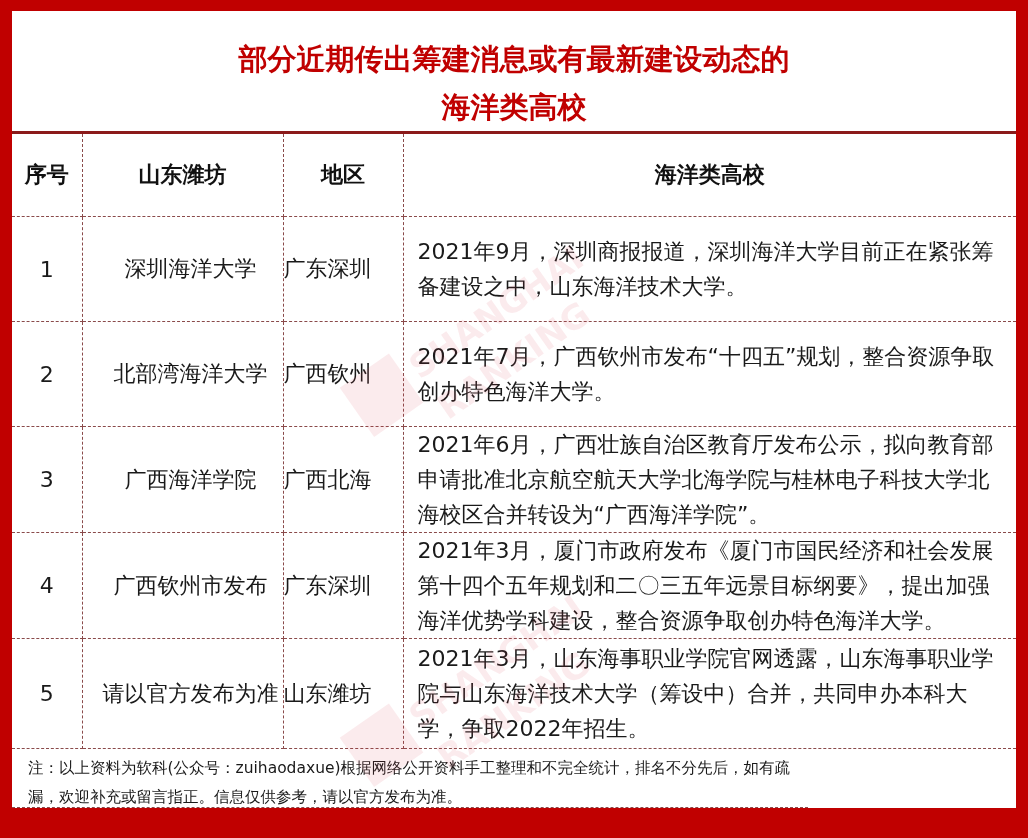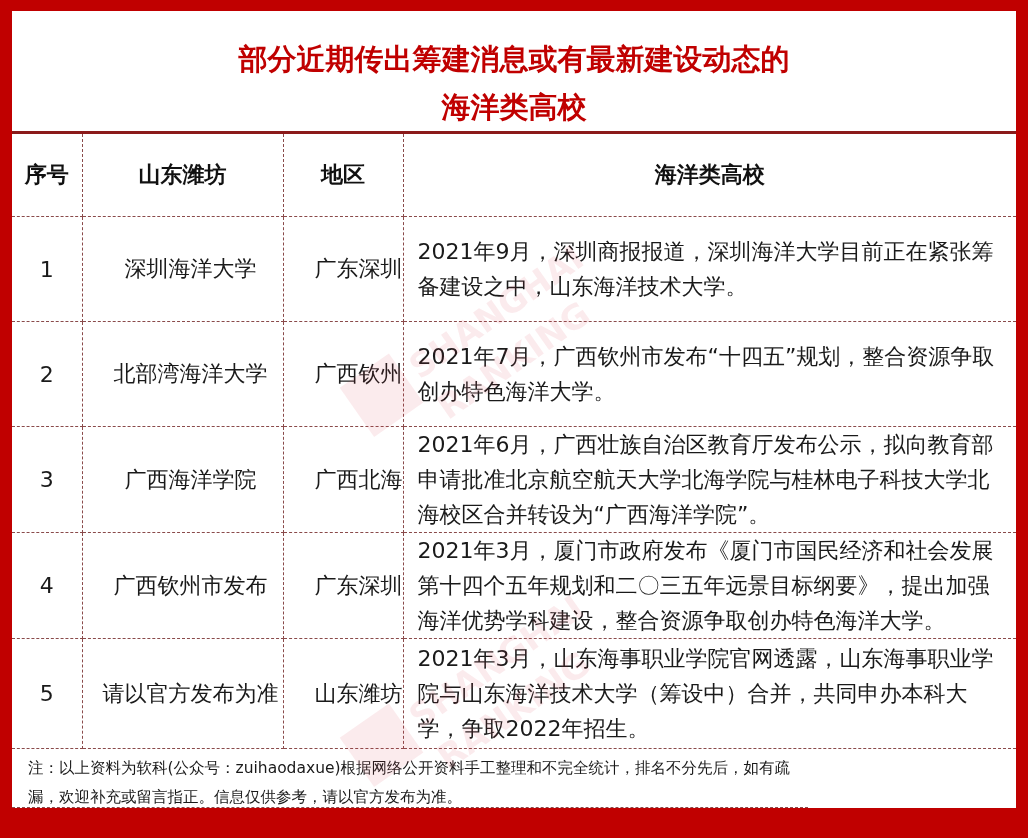--- a/index.html
+++ b/index.html
@@ -36,21 +36,21 @@
   table.main tr > *:first-child { border-left: none; }
   table.main tr > *:last-child { border-right: none; }
   table.main thead th { border-top: none; }
   table.main th {
     height: 82px; font-size: 22px; font-weight: bold; color: #111;
     text-align: center;
   }
   table.main td { font-size: 22px; color: #1a1a1a; }
   td.num { text-align: center; }
   td.name { padding-left: 16px !important; text-align: center; white-space: nowrap; }
-  td.region { text-align: right; white-space: nowrap; }
+  td.region { text-align: left; white-space: nowrap; }
   td.progress { padding: 0 10px 0 14px !important; line-height: 35px; font-size: 22px; }
   .footer-note {
     position: absolute; left: 0; top: 735px; width: 796px; height: 62px;
     border-bottom: 1px dashed #8a4a4a;
     box-sizing: border-box;
     padding: 8px 14px 8px 16px;
     font-size: 15.5px; line-height: 29px; color: #1a1a1a;
   }
   .watermark {
     position: absolute; pointer-events: none;

